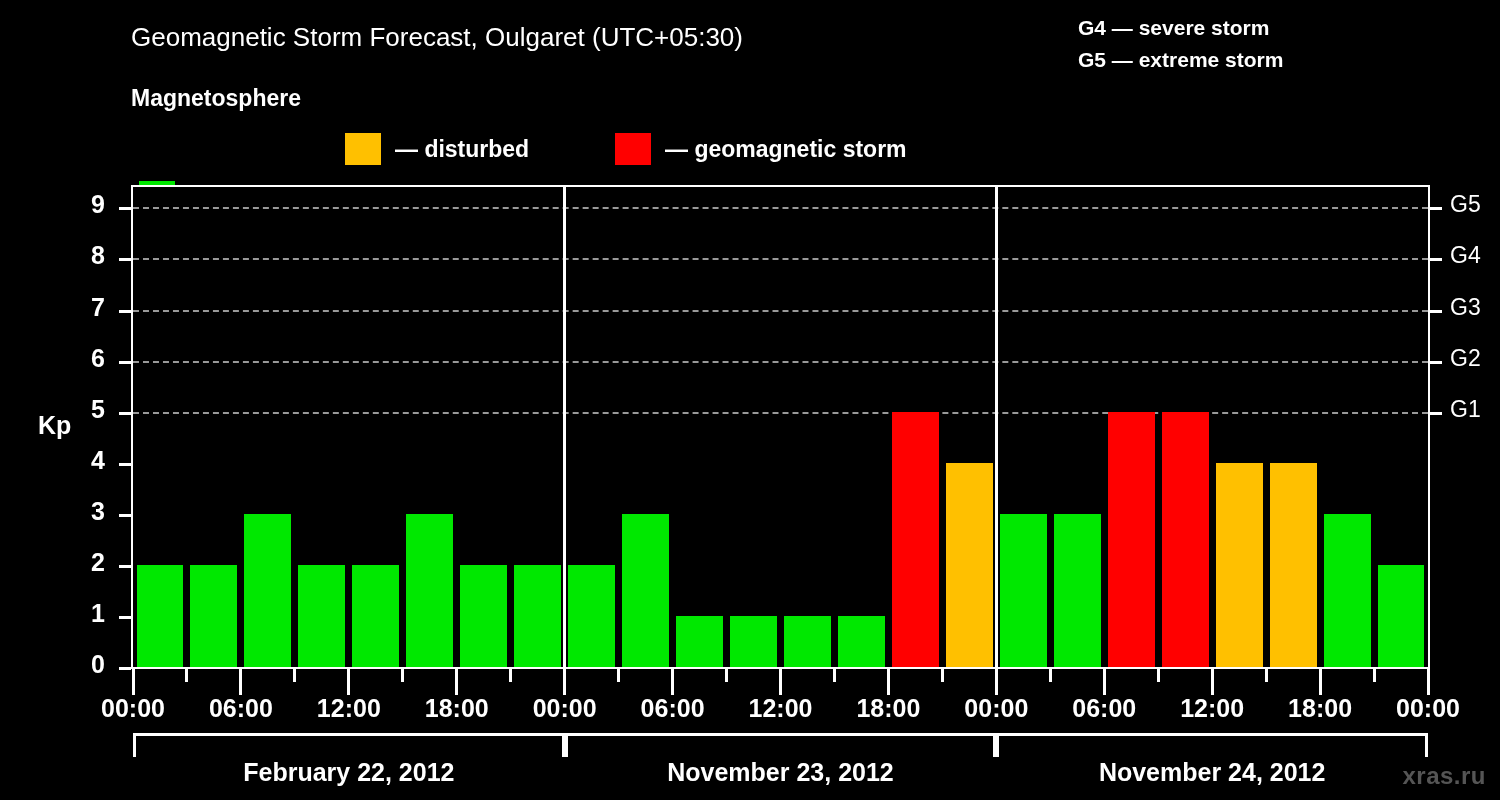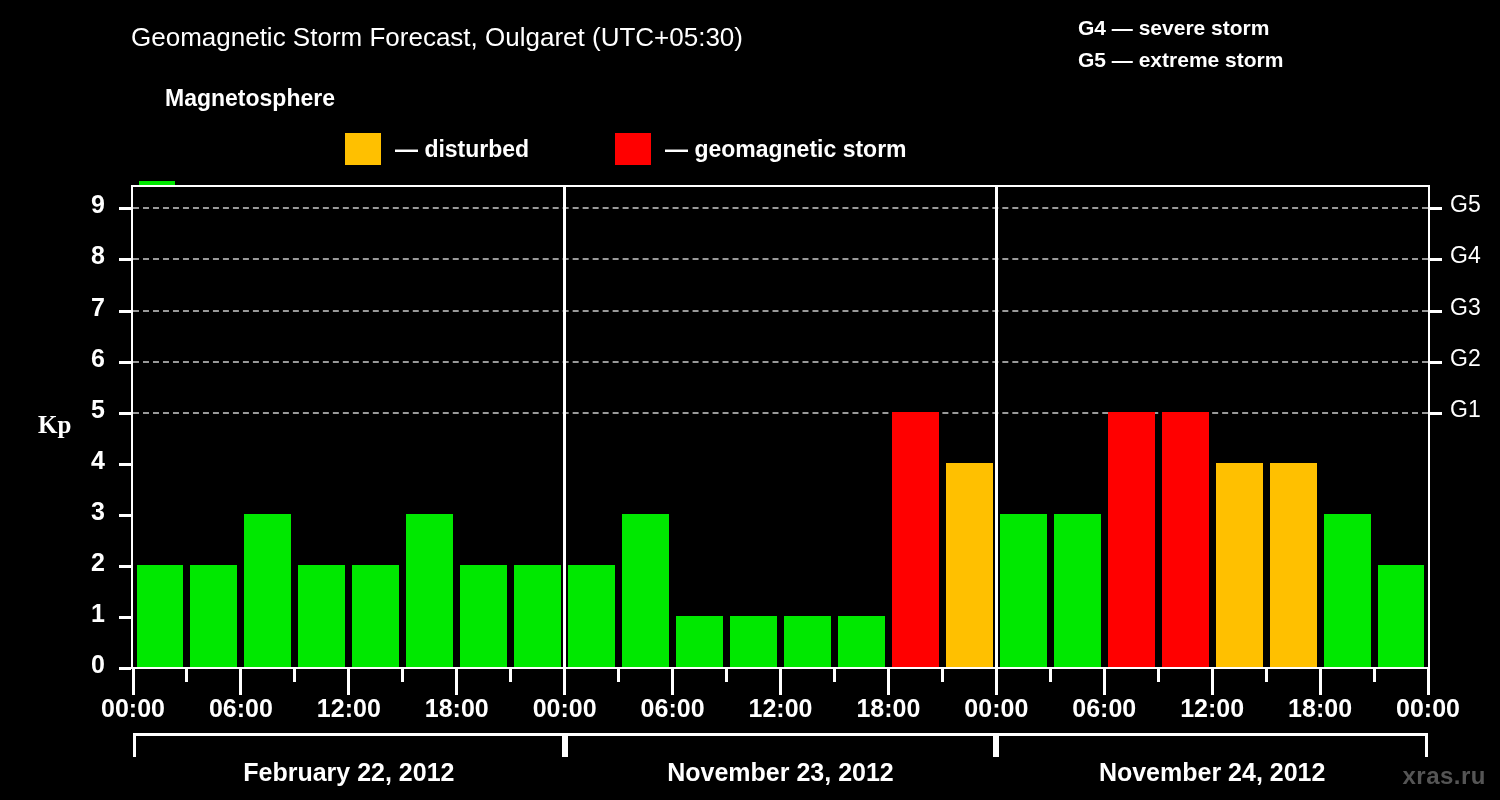--- a/index.html
+++ b/index.html
@@ -10,21 +10,21 @@
     overflow:hidden;
   }
   #root { position:relative; width:1500px; height:800px; background:#000; }
 
   .title {
     position:absolute; left:131px; top:22px;
     color:#fff; font-size:26px; font-weight:normal; white-space:nowrap;
   }
   .subtitle {
     position:absolute; left:131px; top:85px;
-    color:#fff; font-size:23px; font-weight:bold; white-space:nowrap;margin-left:34px;
+    color:#fff; font-size:23px; font-weight:bold; white-space:nowrap;
   }
 
   
   .legend { position:absolute; left:131px; top:133px; height:32px; }
   .legend-item { position:absolute; top:0; display:flex; align-items:center; height:32px; }
   .legend-swatch { width:36px; height:32px; display:block; }
   .legend-label {
     color:#fff; font-size:23px; font-weight:bold; white-space:nowrap;
     margin-left:14px;
   }
@@ -51,21 +51,21 @@
   }
   .day-sep {
     position:absolute; top:0; bottom:0; width:3px; background:#fff;
   }
 
   .bar { position:absolute; bottom:0; }
 
   
   .ylabel-kp {
     position:absolute; left:38px; top:411px;
-    color:#fff; font-size:25px; font-weight:bold;font-family:Liberation Serif, serif;
+    color:#fff; font-size:25px; font-weight:bold;
   }
   .ytick-text {
     position:absolute; width:42px; text-align:right;
     color:#fff; font-size:25px; font-weight:bold;
   }
   .ytick-mark {
     position:absolute; width:12px; height:0; border-top:3px solid #fff;
   }
   .gtick-text {
     position:absolute; color:#fff; font-size:23px; font-weight:normal;

